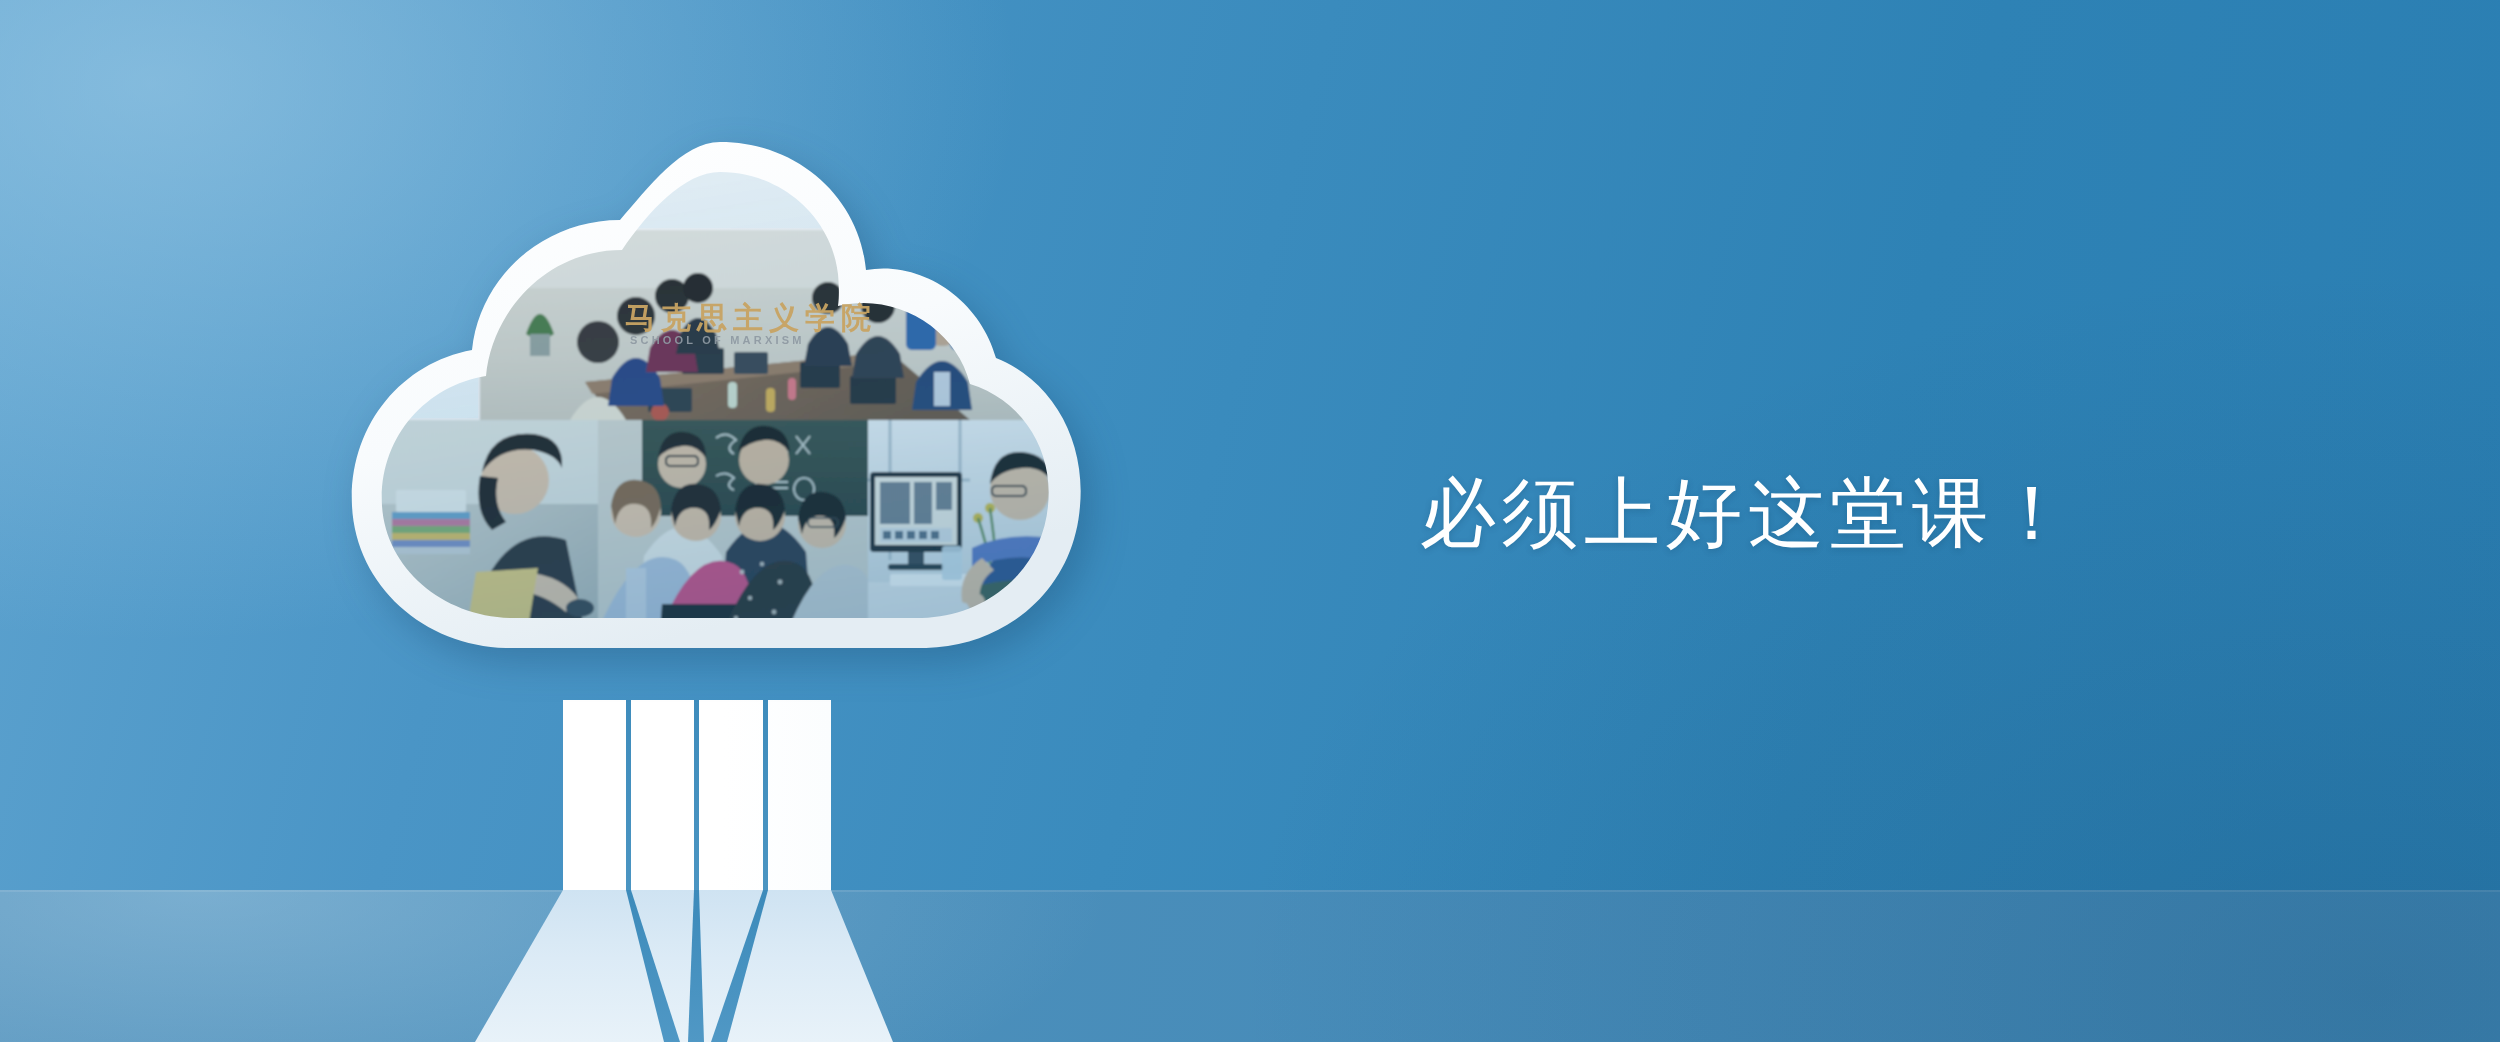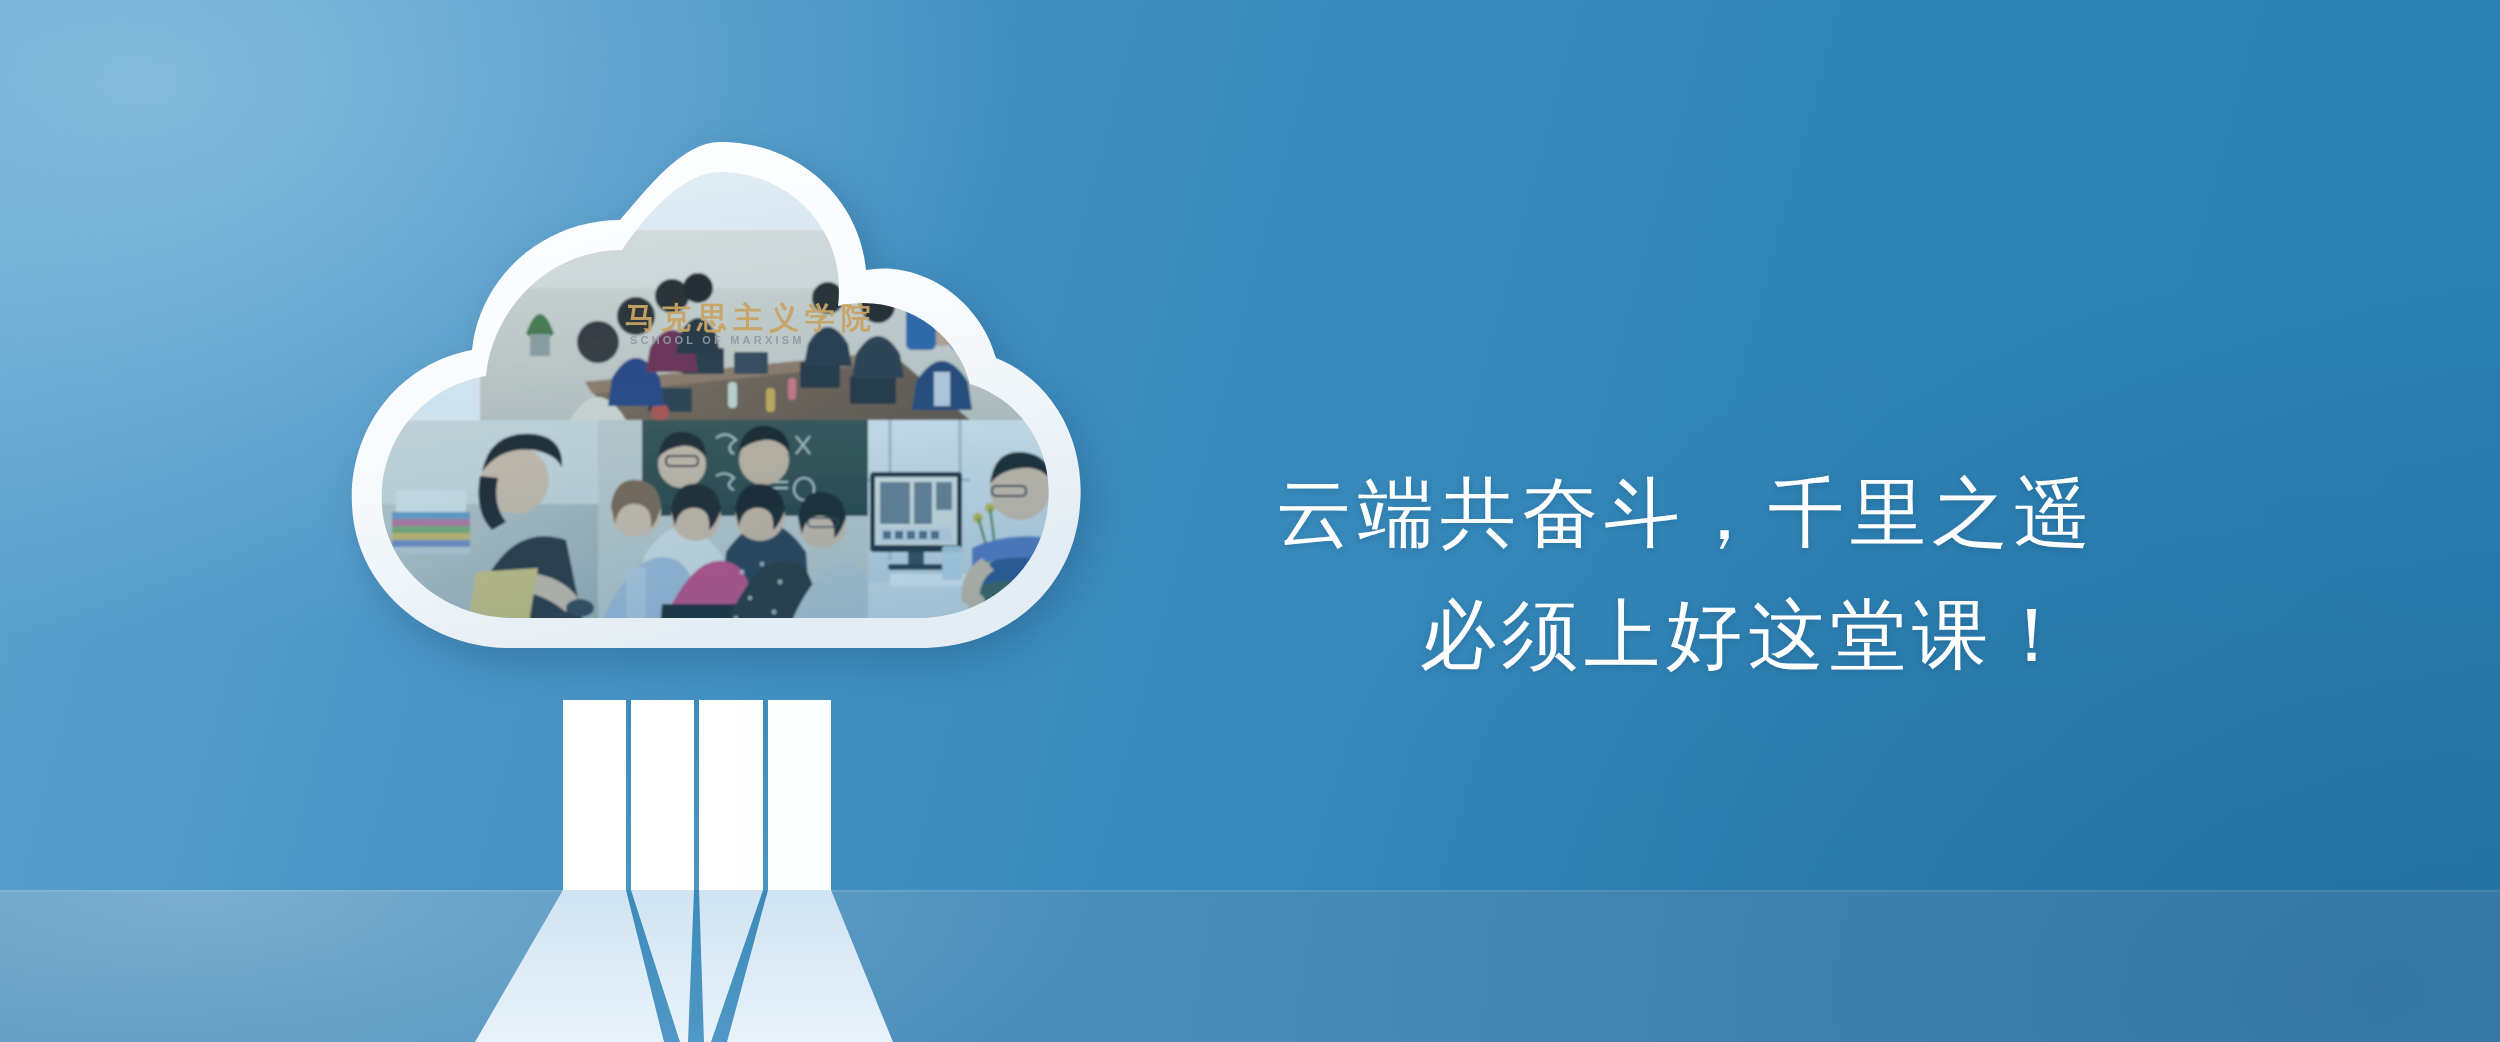--- a/index.html
+++ b/index.html
@@ -425,17 +425,16 @@
       <use href="#cloudPath" fill="none" stroke="#ffffff" stroke-width="0"></use>
     </svg>
 
     <div class="sign-cn" style="left:295px; top:178px;">马克思主义学院</div>
     <div class="sign-en" style="left:300px; top:214px;">SCHOOL OF MARXISM</div>
   </div>
 
   <div class="bg-vignette"></div>
 
   <div class="headline">
-    <div class="line l1">云端共奋斗，千里之遥</div>
     <div class="line l2">必须上好这堂课！</div>
   </div>
 
 </div>
 
 </body></html>

